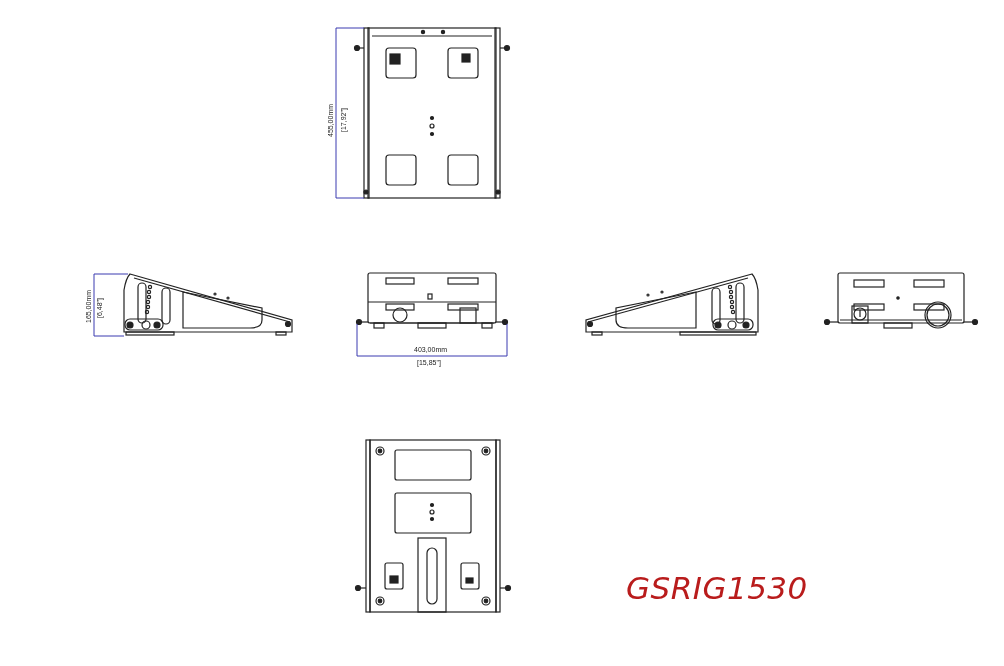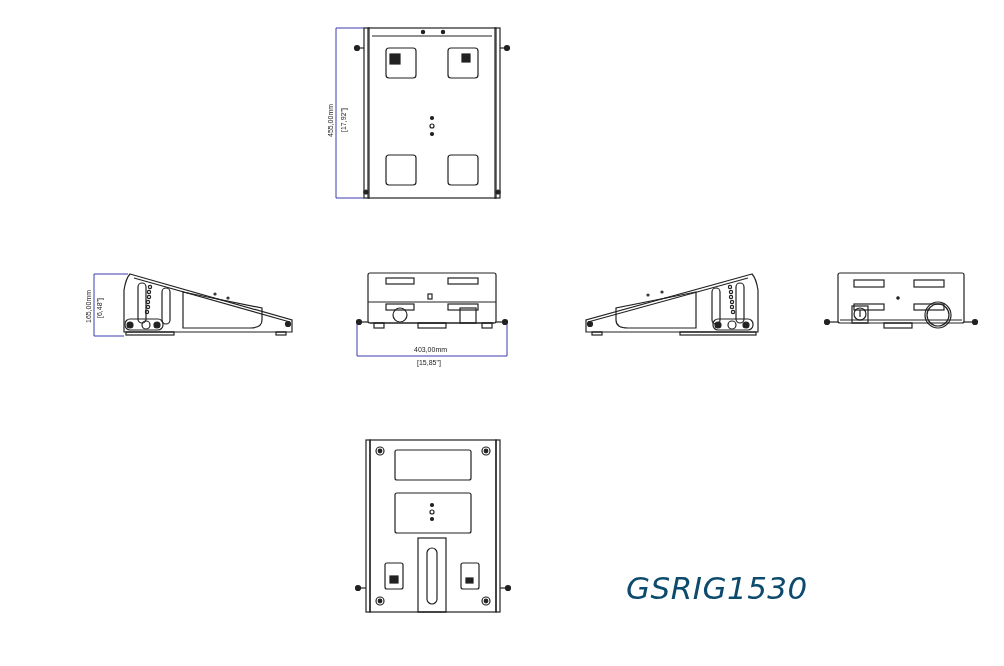--- a/index.html
+++ b/index.html
@@ -1,19 +1,19 @@
 <!DOCTYPE html>
 <html><head>
   <meta charset="utf-8">
   <style>
     html, body { margin: 0; padding: 0; background: #ffffff; }
     body { width: 1004px; height: 666px; position: relative; overflow: hidden; font-family: "Liberation Sans", sans-serif; }
     svg.drawing { position: absolute; left: 0; top: 0; }
     .dimtext { font-family: "Liberation Sans", sans-serif; font-size: 7px; fill: #222; }
-    .model { position: absolute; left: 626px; top: 570px; font-family: "DejaVu Sans", sans-serif; font-style: italic; font-size: 31px; color: #0c4a6e; letter-spacing: 0.5px; }
+    .model { position: absolute; left: 626px; top: 570px; font-family: "DejaVu Sans", sans-serif; font-style: italic; font-size: 31px; color: #b91c1c; letter-spacing: 0.5px; }
   </style>
 </head>
 <body>
 
 <svg class="drawing" width="1004" height="666" viewBox="0 0 1004 666" xmlns="http://www.w3.org/2000/svg">
   <g fill="none" stroke="#222" stroke-width="1.2">
 
     <g>
       <rect x="368" y="28" width="128" height="170"></rect>
       <line x1="372" y1="36" x2="492" y2="36"></line>

